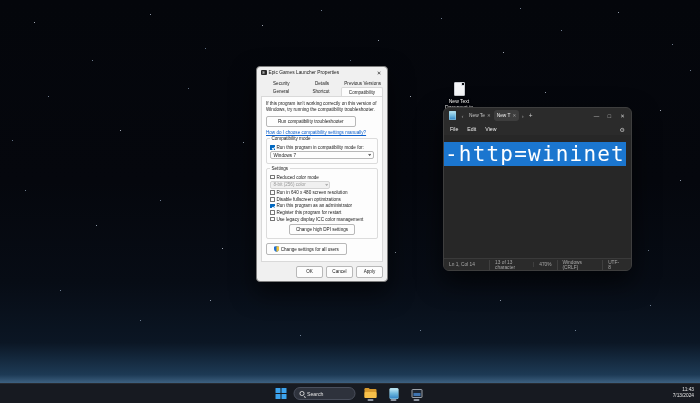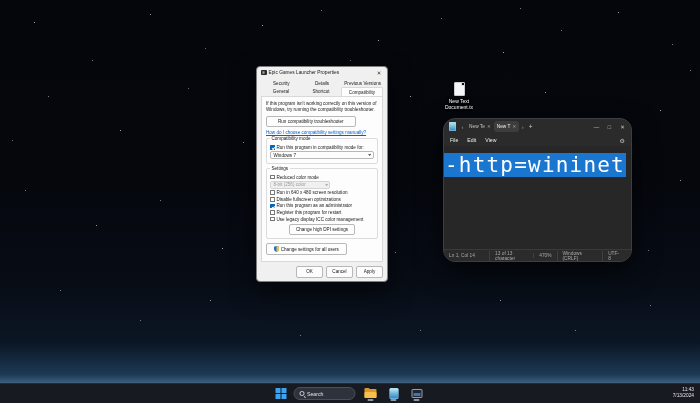--- a/index.html
+++ b/index.html
@@ -59,22 +59,22 @@
   .dd .chev { width:2.2px; height:2.2px; border-right:0.7px solid #555; border-bottom:0.7px solid #555;
     transform:rotate(45deg) translateY(-0.8px); }
   .dd.disabled { background:#f0f0f0; color:#9a9a9a; border-color:#d4d4d4; cursor:default; }
   .dd.disabled .chev { border-color:#aaa; }
   .dd.half { width:58%; }
   .dpi-btn { width:64%; margin:2.5px auto 0 auto; }
   .shield-btn { display:flex; align-items:center; justify-content:center; gap:2px; width:72%; margin-top:4px; }
   .dlg-foot { position:absolute; bottom:3.5px; right:4px; display:flex; gap:3px; }
   .dlg-foot .btn { width:27px; padding:2.2px 0; }
   
-  .np { position:absolute; left:443px; top:118px; width:189px; height:144px; background:#2b2b2b;
-    border:1px solid #3e3e3e; border-radius:12px; box-shadow:0 10px 26px rgba(0,0,0,.65);
+  .np { position:absolute; left:443px; top:107px; width:189px; height:164px; background:#2b2b2b;
+    border:1px solid #3e3e3e; border-radius:6px; box-shadow:0 10px 26px rgba(0,0,0,.65);
     color:#ddd; overflow:hidden; display:flex; flex-direction:column; }
   .np-tabbar { height:15px; display:flex; align-items:center; padding:0 2px; flex:none; }
   .np-ico { width:7px; height:9px; border-radius:1px; margin:0 3px; flex:none;
     background:linear-gradient(180deg,#bfe8f2 0%,#6db7dd 55%,#2e7fc2 100%); box-shadow:inset 0 0 0 0.5px #9ed4e8; }
   .np-nav { width:7px; text-align:center; font-size:6px; color:#9a9a9a; cursor:pointer; flex:none; }
   .np-tab { display:flex; align-items:center; gap:2px; height:11px; padding:0 3px; border-radius:3px;
     font-size:4.8px; color:#c7c7c7; cursor:pointer; flex:none; }
   .np-tab.active { background:#3d3d3d; color:#f0f0f0; }
   .np-tab .x { font-size:4.5px; color:#9a9a9a; }
   .np-plus { width:9px; text-align:center; font-size:6.5px; color:#cfcfcf; cursor:pointer; flex:none; }

